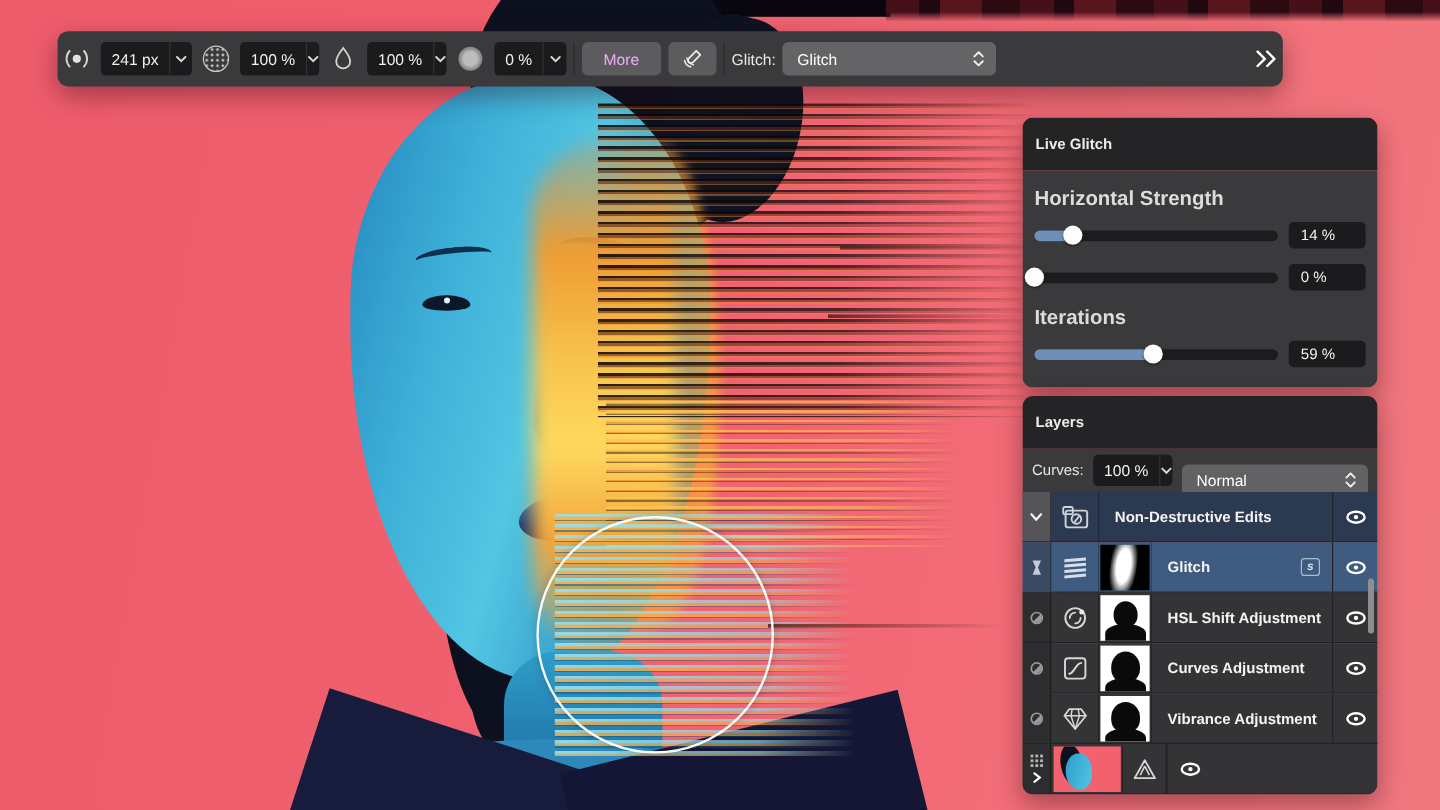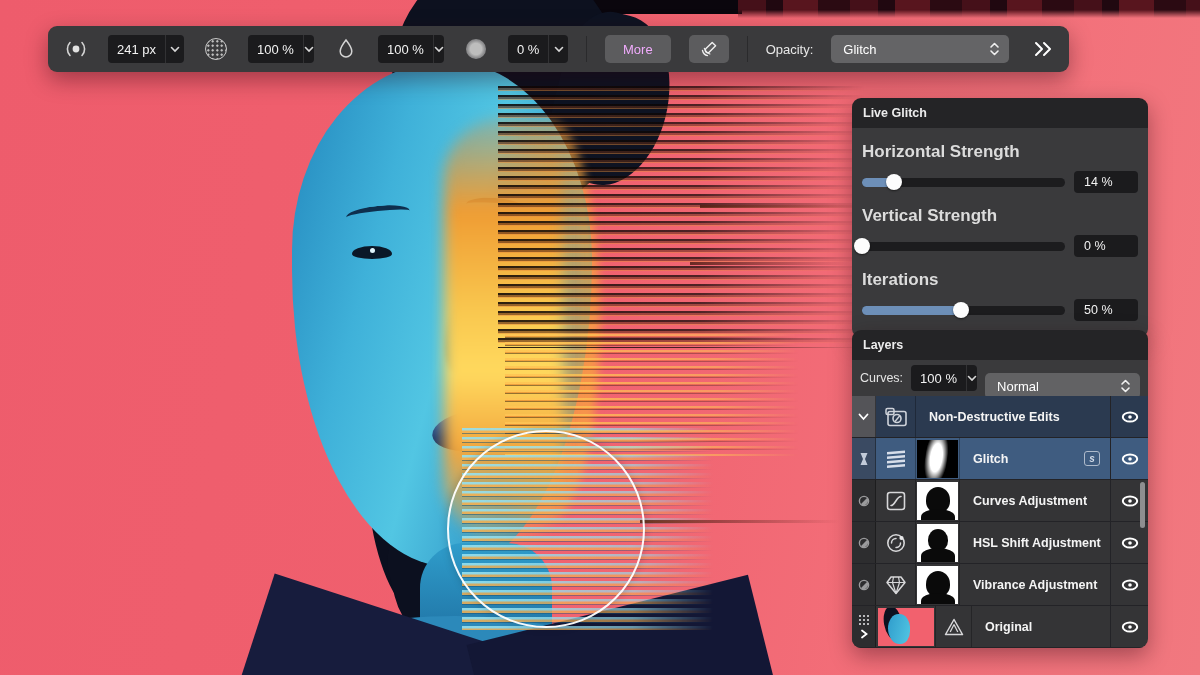--- a/index.html
+++ b/index.html
@@ -80,37 +80,37 @@
     display:flex; align-items:center; justify-content:center; }
   .dropdown { display:flex; align-items:center; justify-content:space-between;
     background:#646466; border-radius:5px; height:28px; padding:0 9px 0 12px;
     color:#fff; font-size:13px; }
   .vdiv { width:1px; height:26px; background:#2a2a2c; }
   svg.ic { display:block; }
 
   
   .toolbar { position:absolute; left:48px; top:26px; width:1021px; height:46px;
     background:#3a3a3c; border-radius:9px; z-index:10;
-    display:flex; align-items:center; gap:18px; padding:0 14px; }
+    display:flex; align-items:center; gap:6px; padding:0 2px; }
   .tool-icon { display:flex; align-items:center; justify-content:center; width:28px; height:28px; }
   .dot-circle { width:22px; height:22px; border:1.5px solid #c9c9c9; border-radius:50%;
     background-image:radial-gradient(circle,#c9c9c9 1px,transparent 1.3px); background-size:4.5px 4.5px; }
   .soft-circle { width:20px; height:20px; border-radius:50%;
     background:radial-gradient(circle,#bdbdbd 0 40%,#8d8d8f 62%,#6f6f71 100%); }
   .btn-more { background:#5c5c5e; color:#f0abfc; font-size:13px; border:none; border-radius:5px;
     height:28px; padding:0 18px; }
   .btn-brush { background:#5c5c5e; border:none; border-radius:5px; height:28px; width:40px;
     display:flex; align-items:center; justify-content:center; }
   .toolbar-label { color:#e8e8e8; font-size:13px; }
   .dd-filter { width:178px; } .dd-blast { width:210px; }
   .expand-btn { margin-left:auto; display:flex; align-items:center; }
 
   
   .panel { position:absolute; left:852px; width:296px; border-radius:9px; overflow:hidden; z-index:10; }
-  .panel-header { height:30px; background:#242426; display:flex; align-items:center; padding:0 11px;
+  .panel-header { height:44px; background:#242426; display:flex; align-items:center; padding:0 11px;
     color:#ececec; font-size:12.5px; font-weight:600; }
   .lg-panel { top:98px; }
   .lg-body { background:#3a3a3c; padding:11px 10px 15px; }
   .lg-label { color:#dcdcdc; font-size:17px; font-weight:600; margin:3px 0 9px; }
   .lg-sliderrow { display:flex; align-items:center; gap:9px; margin-bottom:13px;text-align:center; }
   .lg-sliderrow:last-child { margin-bottom:2px; }
   .track { position:relative; flex:1; height:9px; background:#1c1c1e; border-radius:5px; }
   .fill { position:relative; height:100%; background:#6d8fb8; border-radius:5px; }
   .thumb { position:absolute; right:-8px; top:50%; transform:translateY(-50%);
     width:16px; height:16px; background:#fdfdfd; border-radius:50%;
@@ -260,21 +260,21 @@
     <button class="btn-brush">
       <svg class="ic" width="20" height="20" viewBox="0 0 20 20">
         <path d="M13.2 3.4l3.4 3.4-6.2 6.2c-.9.9-2.5.9-3.4 0-.9-.9-.9-2.5 0-3.4z" stroke="#efefef" stroke-width="1.4" fill="none" stroke-linejoin="round"></path>
         <path d="M3.5 11.5a7 7 0 0 0 5 5.2" stroke="#efefef" stroke-width="1.3" fill="none" stroke-linecap="round"></path>
         <path d="M5.3 9.3a9.5 9.5 0 0 0 5.6 5.8" stroke="#efefef" stroke-width="1.1" fill="none" stroke-linecap="round"></path>
       </svg>
     </button>
 
     <span class="vdiv"></span>
 
-    <span class="toolbar-label">Opacity:</span>
+    <span class="toolbar-label">Glitch:</span>
     <div class="dropdown dd-filter">
       <span>Glitch</span>
       <svg class="ic" width="11" height="16" viewBox="0 0 11 16">
         <path d="M2 6 5.5 2.5 9 6" stroke="#f0f0f0" stroke-width="1.6" fill="none" stroke-linecap="round" stroke-linejoin="round"></path>
         <path d="M2 10 5.5 13.5 9 10" stroke="#f0f0f0" stroke-width="1.6" fill="none" stroke-linecap="round" stroke-linejoin="round"></path>
       </svg>
     </div>
 
     <span class="expand-btn">
       <svg class="ic" width="24" height="18" viewBox="0 0 24 18">
@@ -292,38 +292,37 @@
       <div class="lg-label">Horizontal Strength</div>
       <div class="lg-sliderrow">
         <div class="track">
           <div class="fill" style="width: 16%;">
             <span class="thumb"></span>
           </div>
         </div>
         <div class="valbox">14 %</div>
       </div>
 
-      <div class="lg-label">Vertical Strength</div>
       <div class="lg-sliderrow">
         <div class="track">
           <div class="fill" style="width: 0%;">
             <span class="thumb"></span>
           </div>
         </div>
         <div class="valbox">0 %</div>
       </div>
 
       <div class="lg-label">Iterations</div>
       <div class="lg-sliderrow">
         <div class="track">
           <div class="fill" style="width: 49%;">
             <span class="thumb"></span>
           </div>
         </div>
-        <div class="valbox">50 %</div>
+        <div class="valbox">59 %</div>
       </div>
 
     </div>
   </div>
 
   <div class="panel layers-panel panelshadow">
     <div class="panel-header">
       <span>Layers</span>
     </div>
 
@@ -403,65 +402,65 @@
     </div>
 
     <div class="lrow">
       <div class="gut">
         <svg class="ic" width="12" height="12" viewBox="0 0 12 12">
           <circle cx="6" cy="6" r="4.6" stroke="#9a9a9c" stroke-width="1.4" fill="none"></circle>
           <path d="M2.8 9.2A4.6 4.6 0 0 0 9.2 2.8Z" fill="#9a9a9c"></path>
         </svg>
       </div>
       <div class="licon">
-        <svg class="ic" width="22" height="22" viewBox="0 0 22 22">
-          <rect x="2.5" y="2.5" width="17" height="17" rx="2.5" stroke="#d7d7d9" stroke-width="1.6" fill="none"></rect>
-          <path d="M6 15.5C10 15.5 11.5 6.5 16 6.5" stroke="#d7d7d9" stroke-width="1.6" fill="none" stroke-linecap="round"></path>
+        <svg class="ic" width="24" height="24" viewBox="0 0 24 24">
+          <circle cx="12" cy="12" r="8.2" stroke="#d7d7d9" stroke-width="1.6" fill="none"></circle>
+          <path d="M7.5 12a4.5 4.5 0 0 1 4.5-4.5" stroke="#d7d7d9" stroke-width="1.5" fill="none" stroke-linecap="round"></path>
+          <path d="M16.5 12a4.5 4.5 0 0 1-4.5 4.5" stroke="#d7d7d9" stroke-width="1.5" fill="none" stroke-linecap="round"></path>
+          <circle cx="17.5" cy="7" r="2.1" fill="#e8e8ea"></circle>
         </svg>
       </div>
       <div class="lthumb">
         <div class="mask-thumb mask-white">
-            <div class="head" style="width:24px;height:26px;left:9px;"></div>
-            <div class="shoulders" style="top:27px;"></div>
+            <div class="head"></div>
+            <div class="shoulders"></div>
           </div>
       </div>
       <div class="lname">
-        <span>Curves Adjustment</span>
+        <span>HSL Shift Adjustment</span>
       </div>
       <div class="leye">
         <svg class="ic" width="18" height="12" viewBox="0 0 18 12">
           <ellipse cx="9" cy="6" rx="7.2" ry="4.6" stroke="#fff" stroke-width="2" fill="none"></ellipse>
           <circle cx="9" cy="6" r="1.8" fill="#fff"></circle>
         </svg>
       </div>
     </div>
 
     <div class="lrow">
       <div class="gut">
         <svg class="ic" width="12" height="12" viewBox="0 0 12 12">
           <circle cx="6" cy="6" r="4.6" stroke="#9a9a9c" stroke-width="1.4" fill="none"></circle>
           <path d="M2.8 9.2A4.6 4.6 0 0 0 9.2 2.8Z" fill="#9a9a9c"></path>
         </svg>
       </div>
       <div class="licon">
-        <svg class="ic" width="24" height="24" viewBox="0 0 24 24">
-          <circle cx="12" cy="12" r="8.2" stroke="#d7d7d9" stroke-width="1.6" fill="none"></circle>
-          <path d="M7.5 12a4.5 4.5 0 0 1 4.5-4.5" stroke="#d7d7d9" stroke-width="1.5" fill="none" stroke-linecap="round"></path>
-          <path d="M16.5 12a4.5 4.5 0 0 1-4.5 4.5" stroke="#d7d7d9" stroke-width="1.5" fill="none" stroke-linecap="round"></path>
-          <circle cx="17.5" cy="7" r="2.1" fill="#e8e8ea"></circle>
+        <svg class="ic" width="22" height="22" viewBox="0 0 22 22">
+          <rect x="2.5" y="2.5" width="17" height="17" rx="2.5" stroke="#d7d7d9" stroke-width="1.6" fill="none"></rect>
+          <path d="M6 15.5C10 15.5 11.5 6.5 16 6.5" stroke="#d7d7d9" stroke-width="1.6" fill="none" stroke-linecap="round"></path>
         </svg>
       </div>
       <div class="lthumb">
         <div class="mask-thumb mask-white">
-            <div class="head"></div>
-            <div class="shoulders"></div>
+            <div class="head" style="width:24px;height:26px;left:9px;"></div>
+            <div class="shoulders" style="top:27px;"></div>
           </div>
       </div>
       <div class="lname">
-        <span>HSL Shift Adjustment</span>
+        <span>Curves Adjustment</span>
       </div>
       <div class="leye">
         <svg class="ic" width="18" height="12" viewBox="0 0 18 12">
           <ellipse cx="9" cy="6" rx="7.2" ry="4.6" stroke="#fff" stroke-width="2" fill="none"></ellipse>
           <circle cx="9" cy="6" r="1.8" fill="#fff"></circle>
         </svg>
       </div>
     </div>
 
     <div class="lrow">
@@ -506,23 +505,20 @@
             <div class="ohair"></div>
             <div class="oface"></div>
           </div>
       </div>
       <div class="licon" style="width:36px;">
         <svg class="ic" width="22" height="20" viewBox="0 0 22 20">
           <path d="M11 2.5 19.5 17.5H2.5Z" stroke="#d7d7d9" stroke-width="1.5" fill="none" stroke-linejoin="round"></path>
           <path d="M11 7.5 14.8 15M11 7.5 7.2 15" stroke="#d7d7d9" stroke-width="1.3" fill="none"></path>
         </svg>
       </div>
-      <div class="lname">
-        <span>Original</span>
-      </div>
       <div class="leye">
         <svg class="ic" width="18" height="12" viewBox="0 0 18 12">
           <ellipse cx="9" cy="6" rx="7.2" ry="4.6" stroke="#fff" stroke-width="2" fill="none"></ellipse>
           <circle cx="9" cy="6" r="1.8" fill="#fff"></circle>
         </svg>
       </div>
     </div>
 
     <div class="lscrollbar"></div>
   </div>

